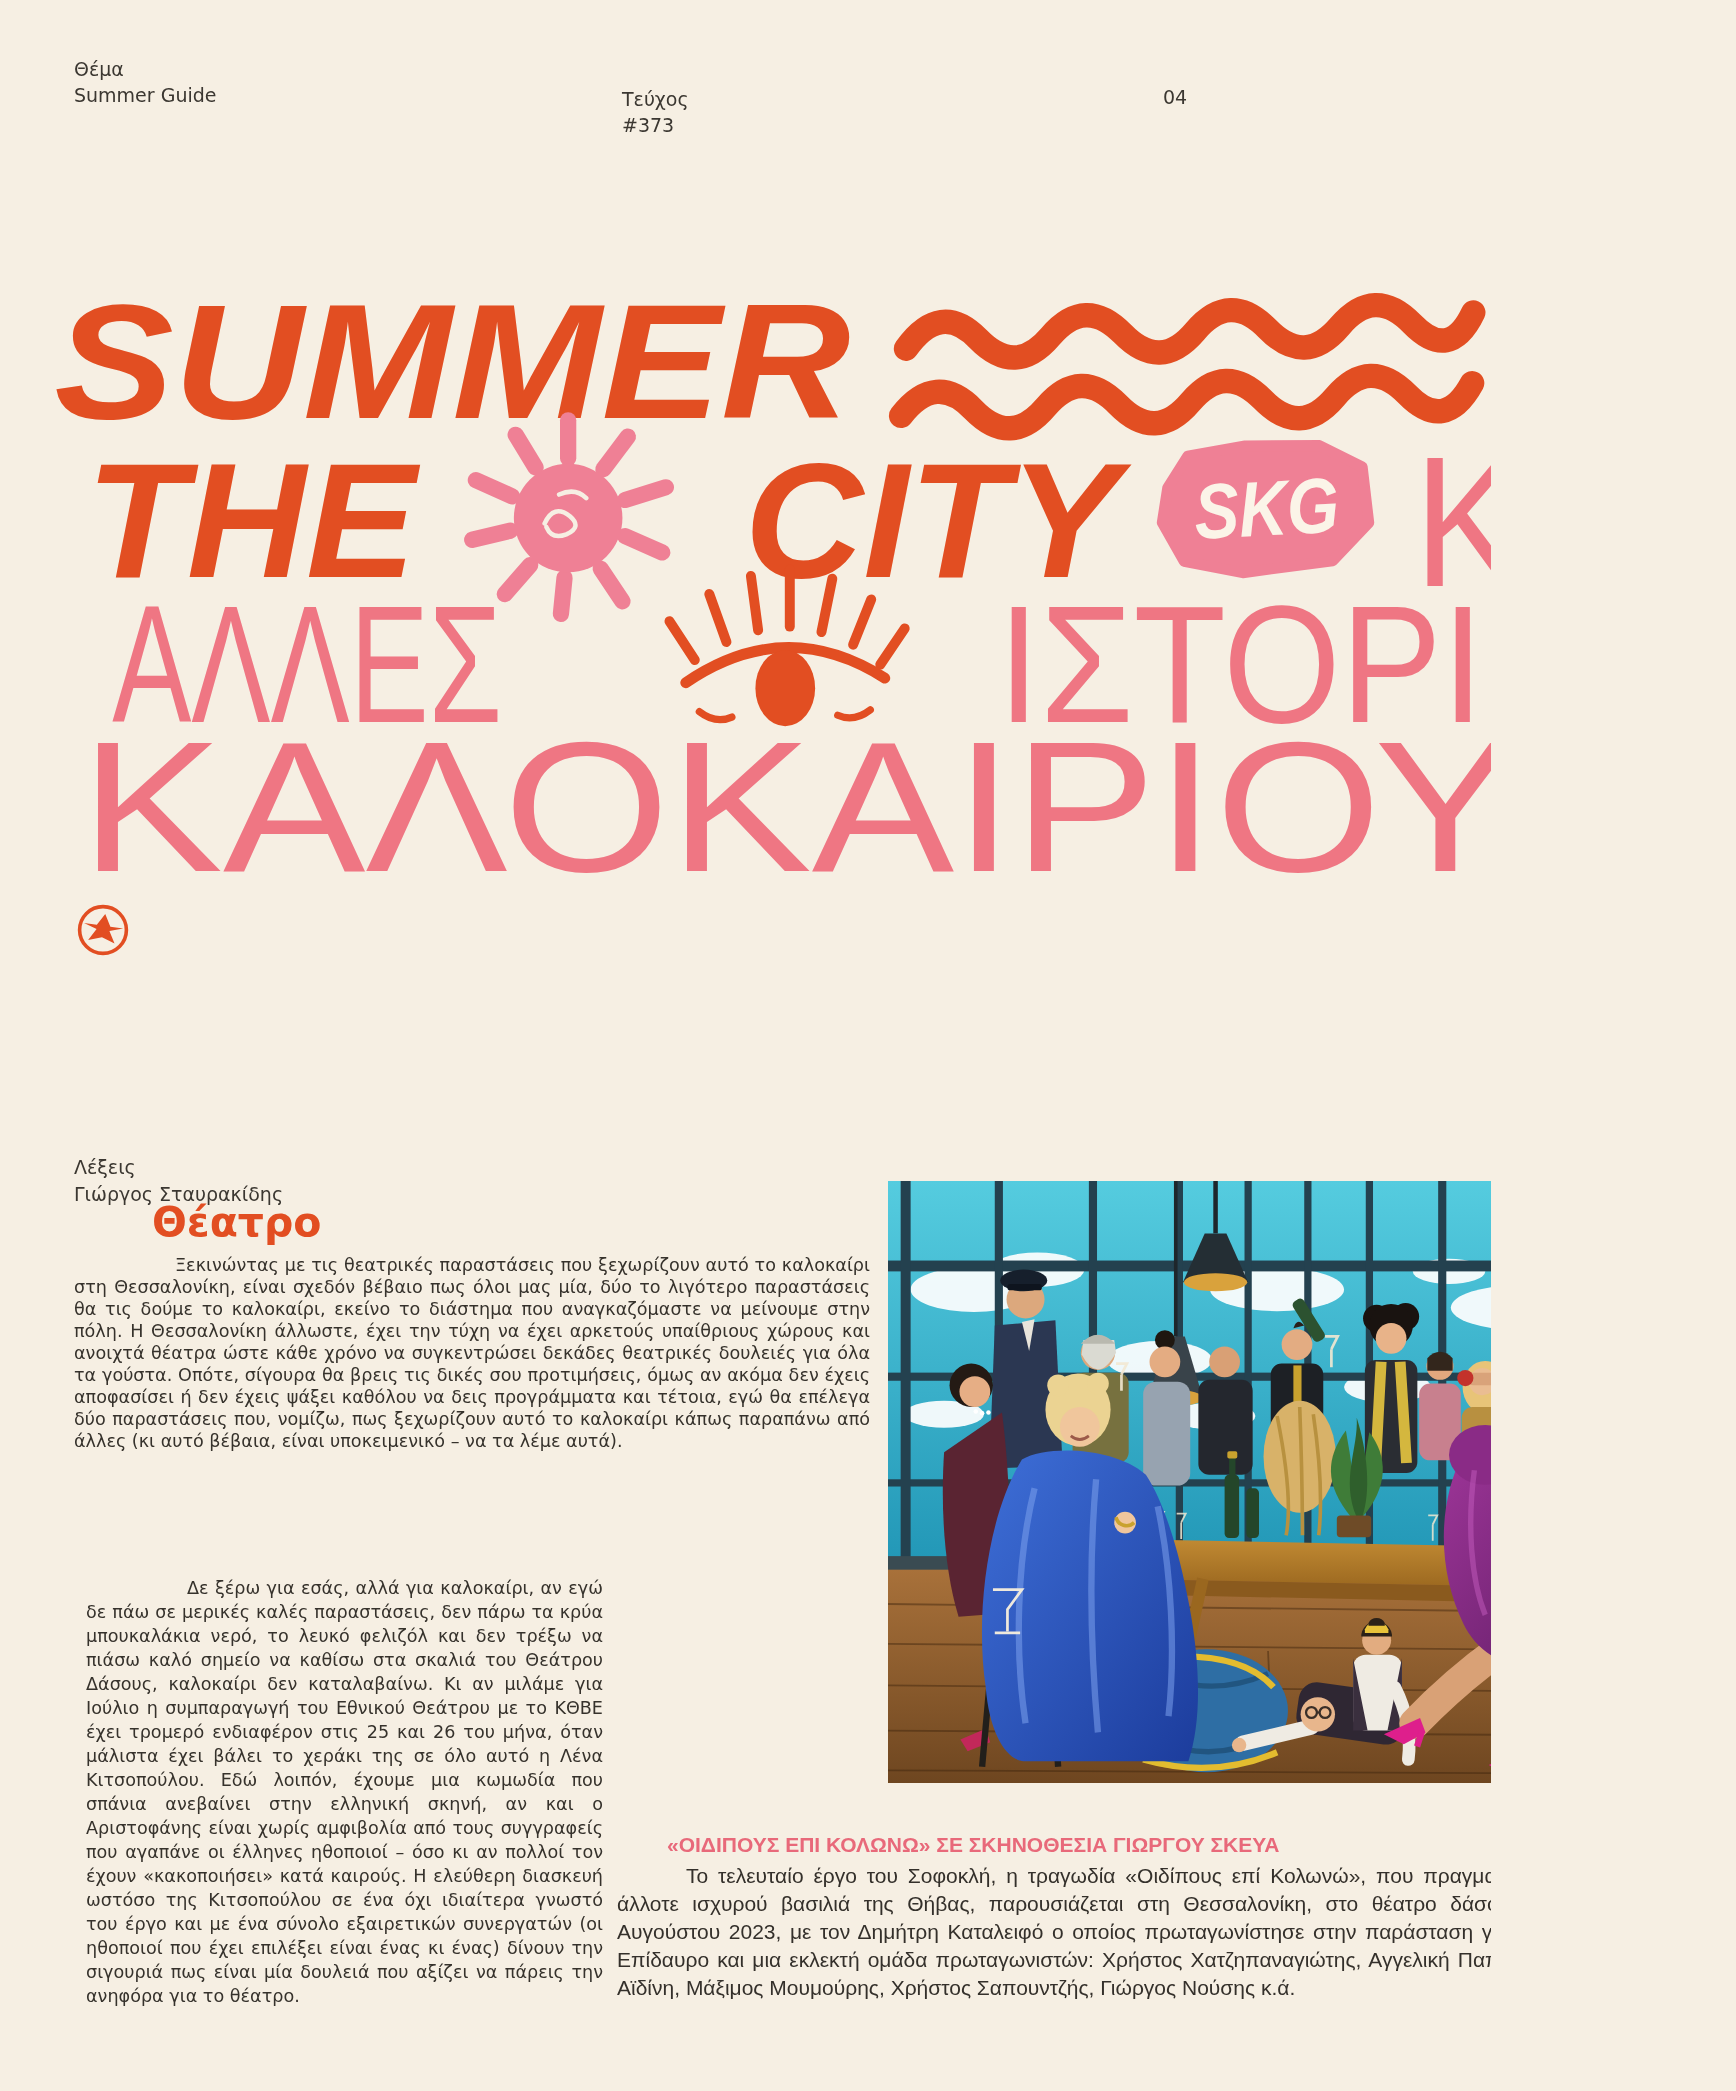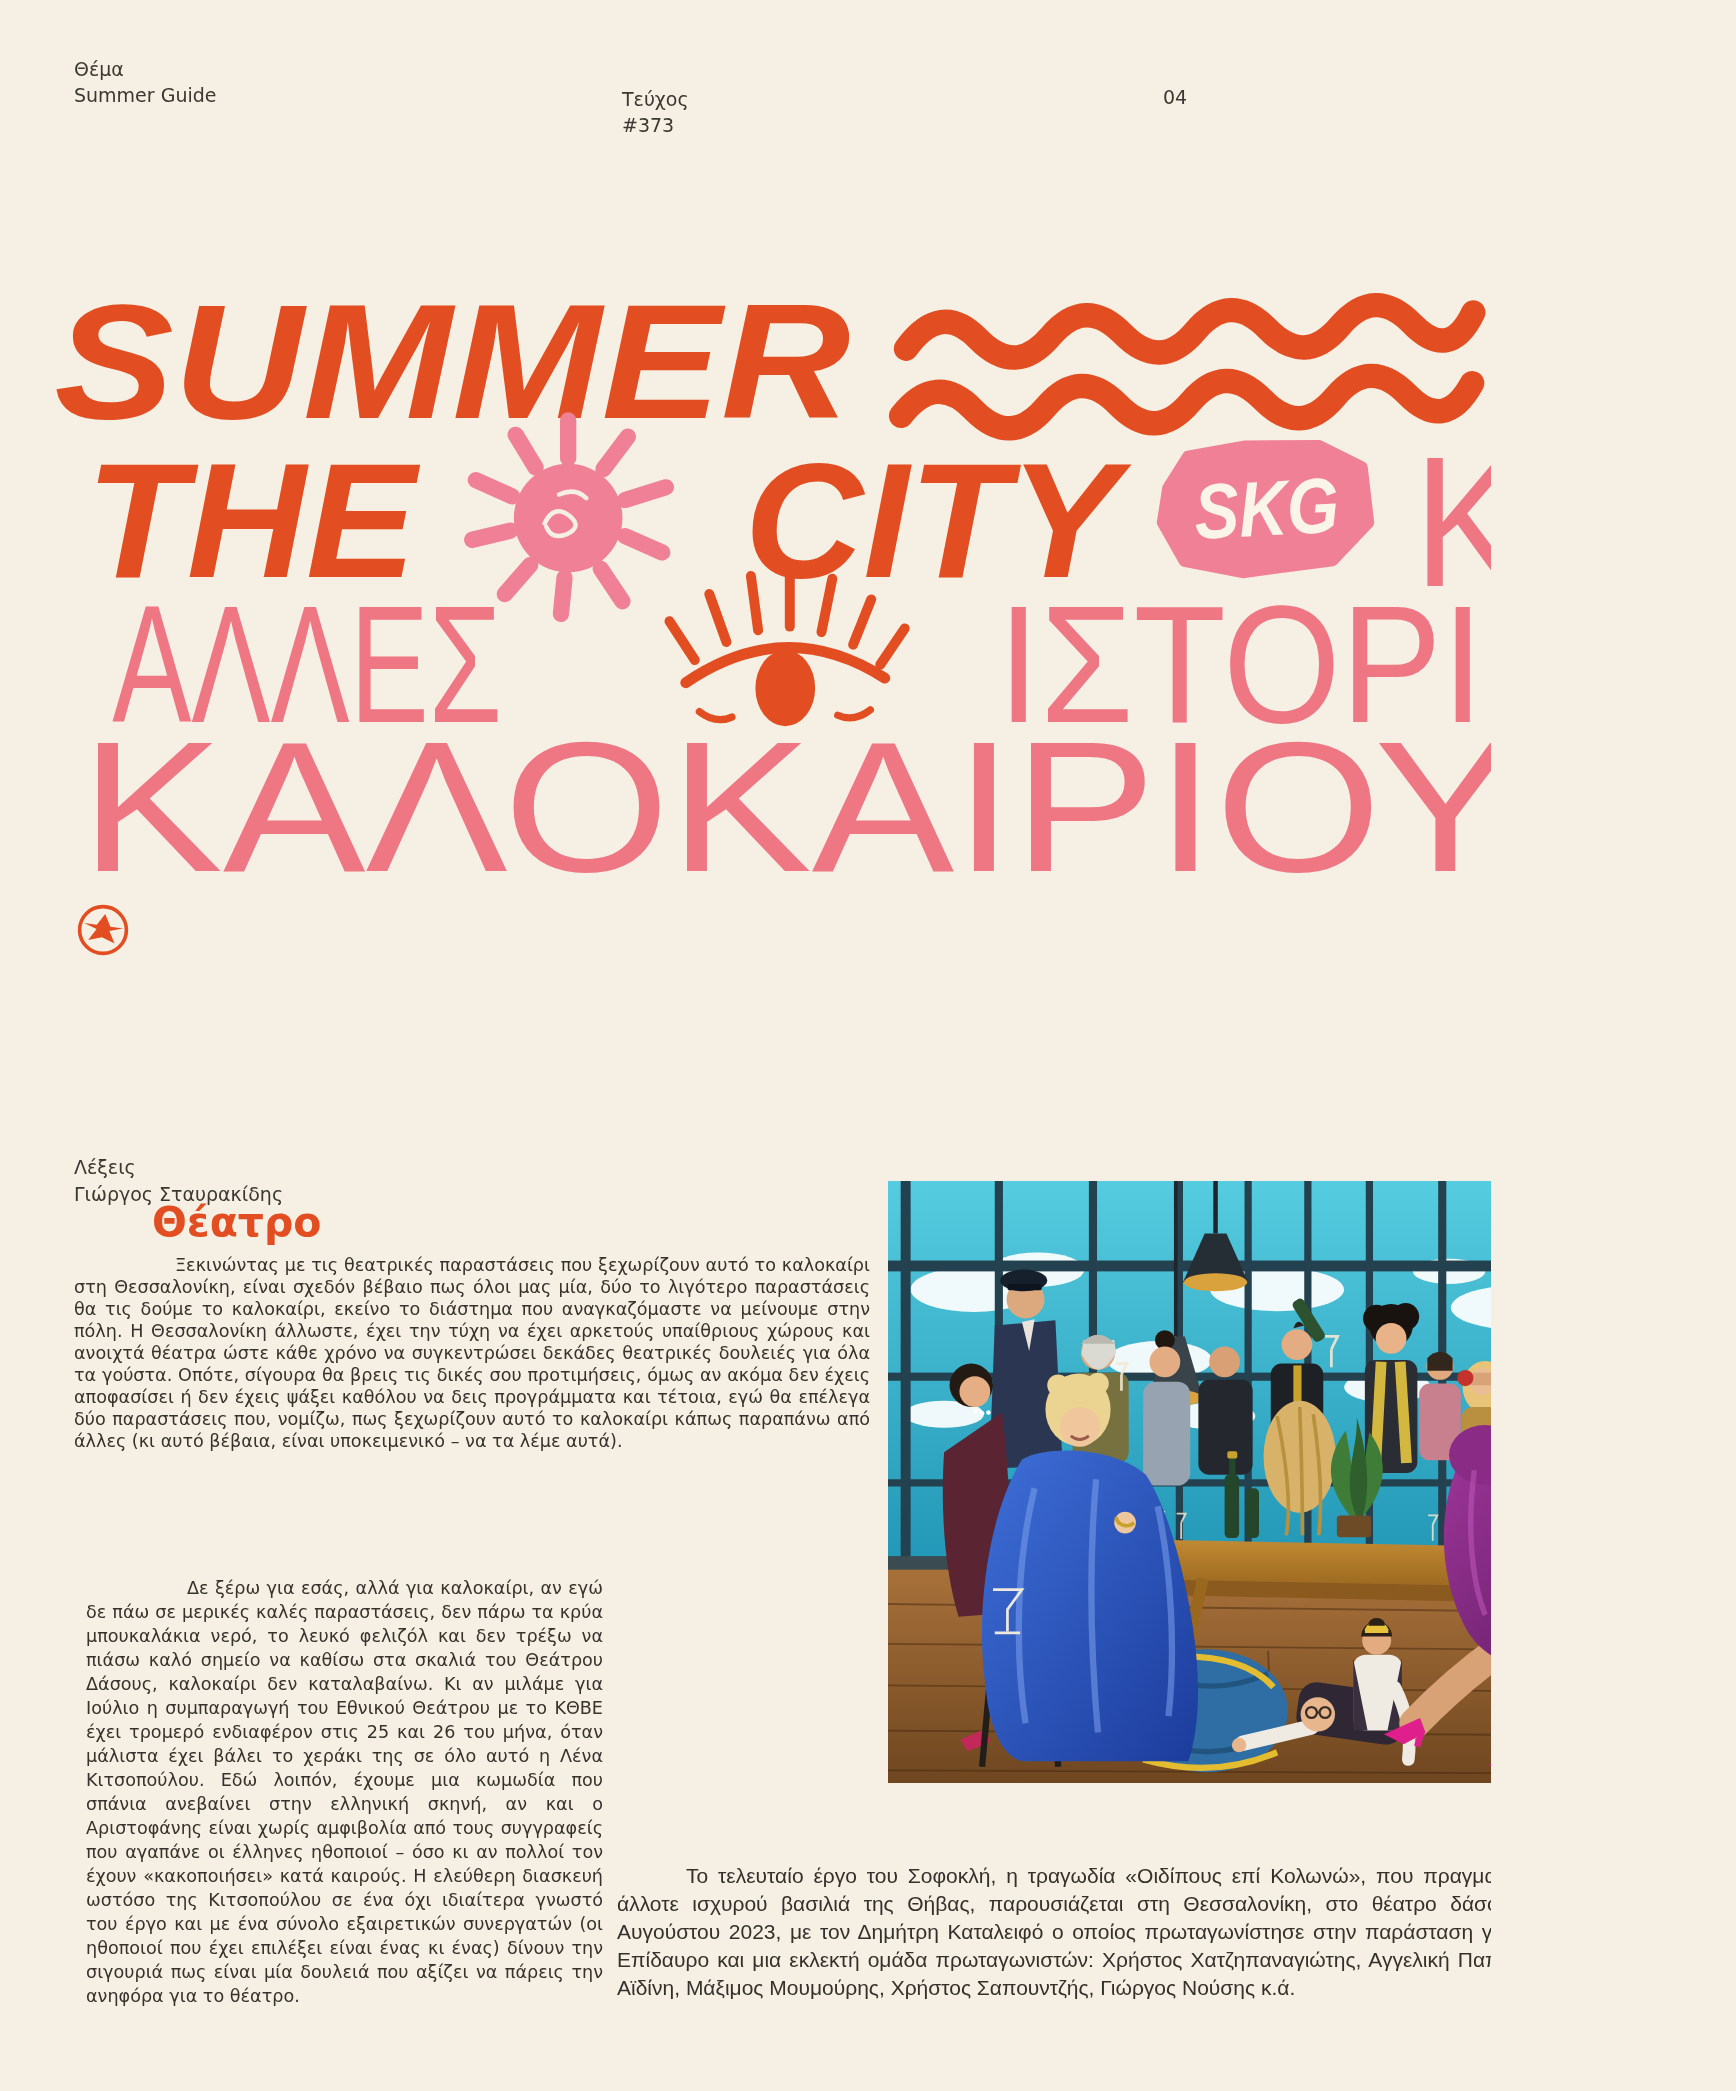--- a/index.html
+++ b/index.html
@@ -391,16 +391,17 @@
       <rect x="818" y="334" width="12" height="120" fill="#AD752F"></rect>
       <polygon points="768,452 856,460 850,478 764,470" fill="#9A671F"></polygon>
       <g stroke="#2EA39B" stroke-width="9">
         <line x1="776" y1="472" x2="764" y2="650"></line>
           <line x1="844" y1="476" x2="856" y2="650"></line>
       </g>
       <line x1="768" y1="560" x2="852" y2="566" stroke="#2EA39B" stroke-width="6"></line>
     </g>
   </svg>
 
+  <div class="abs caption-head">«ΟΙΔΙΠΟΥΣ ΕΠΙ ΚΟΛΩΝΩ» ΣΕ ΣΚΗΝΟΘΕΣΙΑ ΓΙΩΡΓΟΥ ΣΚΕΥΑ</div>
   <div class="abs caption-body">Το τελευταίο έργο του Σοφοκλή, η τραγωδία «Οιδίπους επί Κολωνώ», που πραγματεύεται το τέλος του άλλοτε ισχυρού βασιλιά της Θήβας, παρουσιάζεται στη Θεσσαλονίκη, στο θέατρο δάσους την Δευτέρα 28 Αυγούστου 2023, με τον Δημήτρη Καταλειφό ο οποίος πρωταγωνίστησε στην παράσταση για πρώτη φορά στην Επίδαυρο και μια εκλεκτή ομάδα πρωταγωνιστών: Χρήστος Χατζηπαναγιώτης, Αγγελική Παπαθεμελή, Αλεξάνδρα Αϊδίνη, Μάξιμος Μουμούρης, Χρήστος Σαπουντζής, Γιώργος Νούσης κ.ά.</div>
 
 </div>
 
 
 </body></html>

